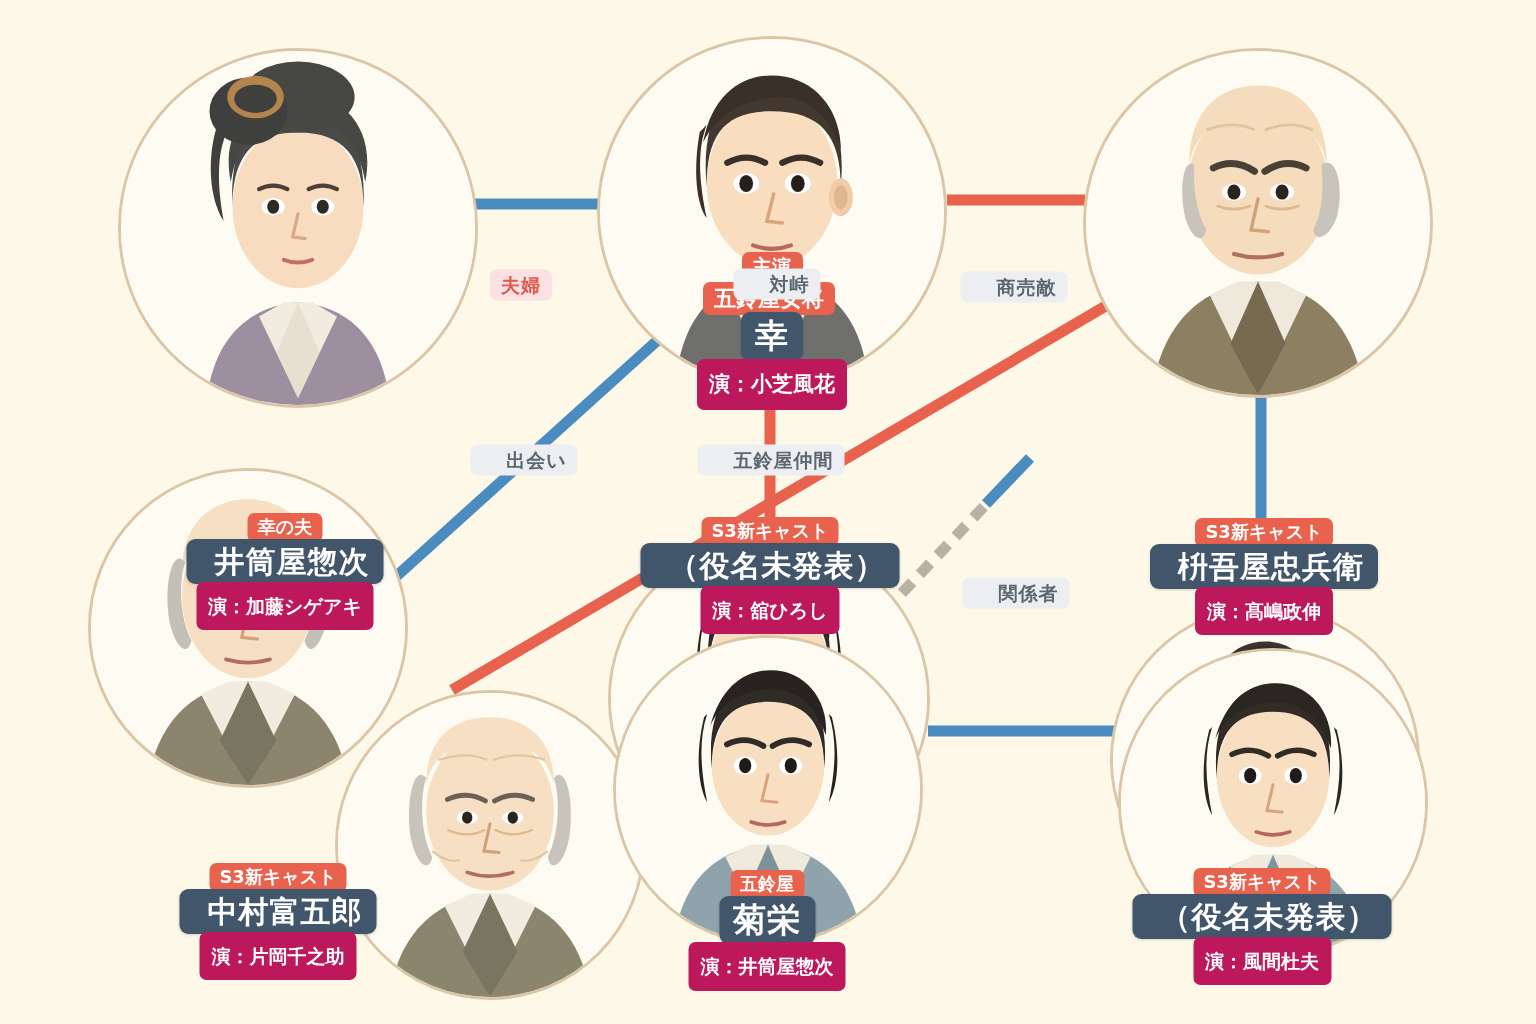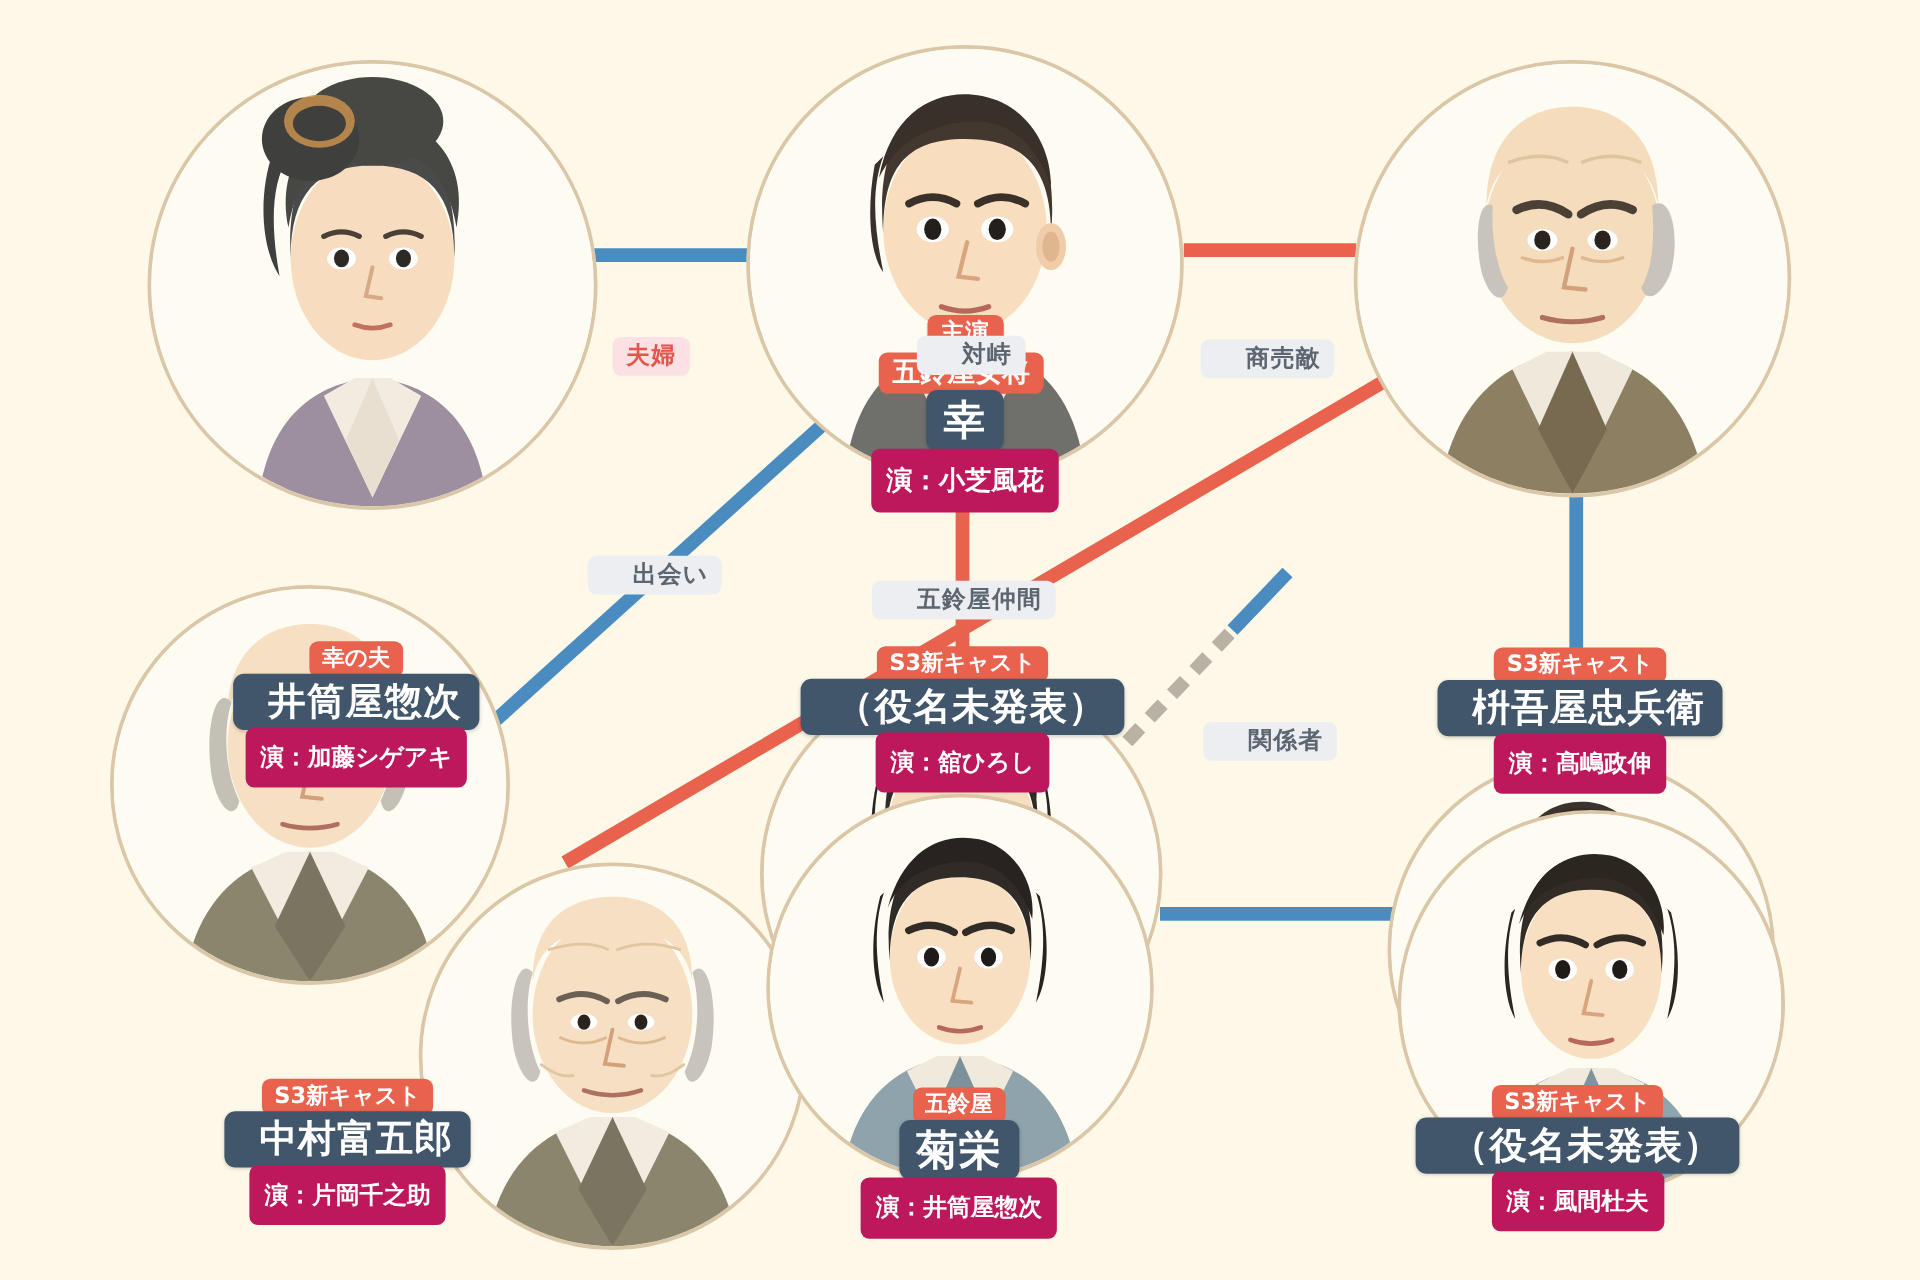--- a/index.html
+++ b/index.html
@@ -405,18 +405,18 @@
   </div>
 
   <div class="edge-label love" style="left:521px;top:253px;">夫婦</div>
 
   <div class="edge-label neutral" style="left:1014px;top:255px;text-align:center;">商売敵</div>
 
   <div class="edge-label neutral" style="left:777px;top:252px;z-index:30;">対峙</div>
 
   <div class="edge-label neutral" style="left:524px;top:428px;">出会い</div>
 
-  <div class="edge-label neutral" style="left:771px;top:448px;">五鈴屋仲間</div>
+  <div class="edge-label neutral" style="left:771px;top:428px;">五鈴屋仲間</div>
 
   <div class="edge-label neutral" style="left:1016px;top:561px;">関係者</div>
 
 
 </div>
 
 </body></html>

